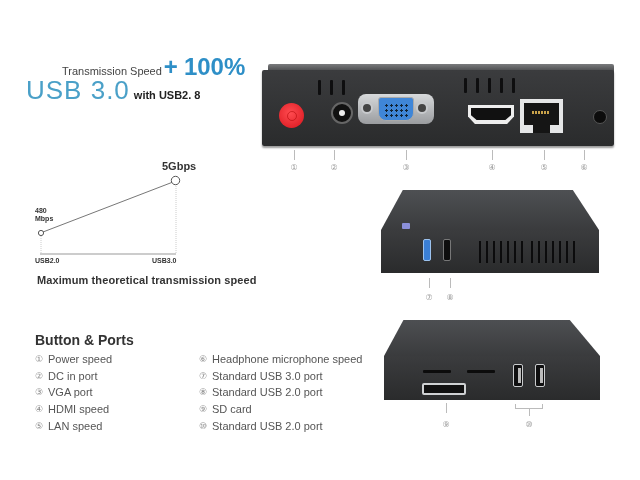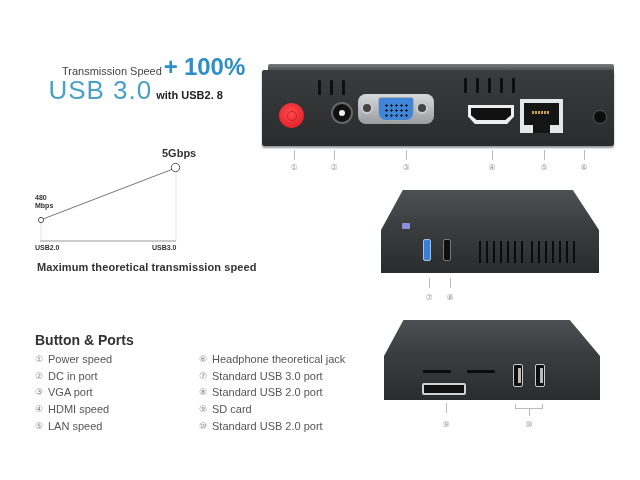--- a/index.html
+++ b/index.html
@@ -5,26 +5,26 @@
   * { box-sizing: border-box; margin: 0; padding: 0; }
   html, body { width: 640px; height: 480px; background: #ffffff; overflow: hidden; }
   body { position: relative; font-family: "Liberation Sans", sans-serif; color: #333; }
 
   
   .headline { position: absolute; left: 26px; top: 56px; }
   .hl-row1 { display: flex; align-items: baseline; white-space: nowrap; }
   .hl-small { font-size: 11px; color: #444; font-weight: normal; margin-left: 36px; }
   .hl-plus { font-size: 24px; font-weight: bold; color: #2e8fc7; margin-left: 2px; line-height: 22px; }
   .hl-pct { font-size: 24px; font-weight: bold; color: #2e8fc7; margin-left: 6px; line-height: 22px; }
-  .hl-row2 { display: flex; align-items: baseline; margin-top: -1px; white-space: nowrap; justify-content: center; }
+  .hl-row2 { display: flex; align-items: baseline; margin-top: -1px; white-space: nowrap; }
   .hl-usb3 { font-size: 26px; color: #4aa0c8; font-weight: normal; letter-spacing: 1px; line-height: 26px; }
   .hl-with { font-size: 11px; font-weight: bold; color: #222; margin-left: 4px; }
 
   
-  .chart { position: absolute; left: 0; top: 141px; width: 300px; height: 140px; }
+  .chart { position: absolute; left: 0; top: 154px; width: 300px; height: 140px; }
   .chart svg { position: absolute; left: 0; top: 0; }
   .chart-label { position: absolute; font-weight: bold; color: #333; white-space: nowrap; }
   .lbl-5g { left: 162px; top: 6px; font-size: 11px; }
   .lbl-480 { left: 35px; top: 53px; font-size: 7px; line-height: 8px; }
   .lbl-usb2 { left: 35px; top: 103px; font-size: 7px; }
   .lbl-usb3 { left: 152px; top: 103px; font-size: 7px; }
   .chart-caption { position: absolute; left: 37px; top: 120px; font-size: 11px; font-weight: bold; color: #333; white-space: nowrap; letter-spacing: 0.1px; }
 
   
   .ports-title { position: absolute; left: 35px; top: 332px; font-size: 14px; font-weight: bold; color: #333; }
@@ -136,21 +136,21 @@
       <span>HDMI speed</span>
     </div>
   <div class="port-item">
       <span class="port-num">⑤</span>
       <span>LAN speed</span>
     </div>
 </div>
 <div class="ports-col right">
   <div class="port-item">
       <span class="port-num">⑥</span>
-      <span>Headphone theoretical jack</span>
+      <span>Headphone microphone speed</span>
     </div>
   <div class="port-item">
       <span class="port-num">⑦</span>
       <span>Standard USB 3.0 port</span>
     </div>
   <div class="port-item">
       <span class="port-num">⑧</span>
       <span>Standard USB 2.0 port</span>
     </div>
   <div class="port-item">

